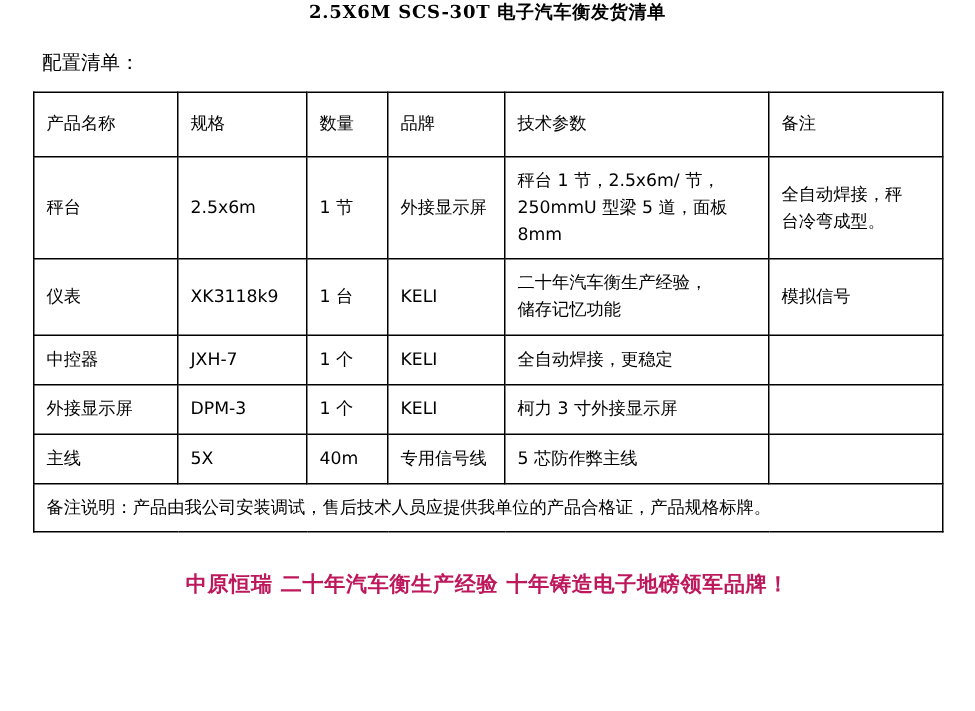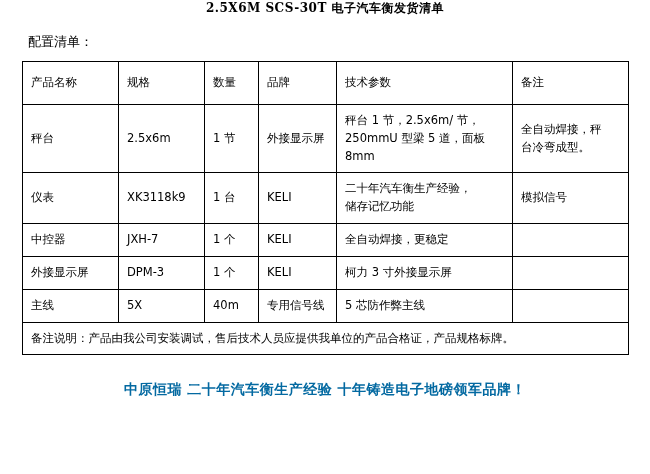--- a/index.html
+++ b/index.html
@@ -59,21 +59,21 @@
   col.c3 { width: 78px; }
   col.c4 { width: 176px; }
   col.c5 { width: 116px; }
   .cell-multiline { white-space: pre-line; }
   .note-row td {
     padding: 9px 10px;
     font-size: 11.5px;
   }
   .footer {
     text-align: center;
-    color: #0369a1;
+    color: #be185d;
     font-weight: bold;
     font-size: 14px;
     padding-top: 26px;
     letter-spacing: 0.5px;
   }
 </style>
 </head>
 <body>
 
 <div class="page">

